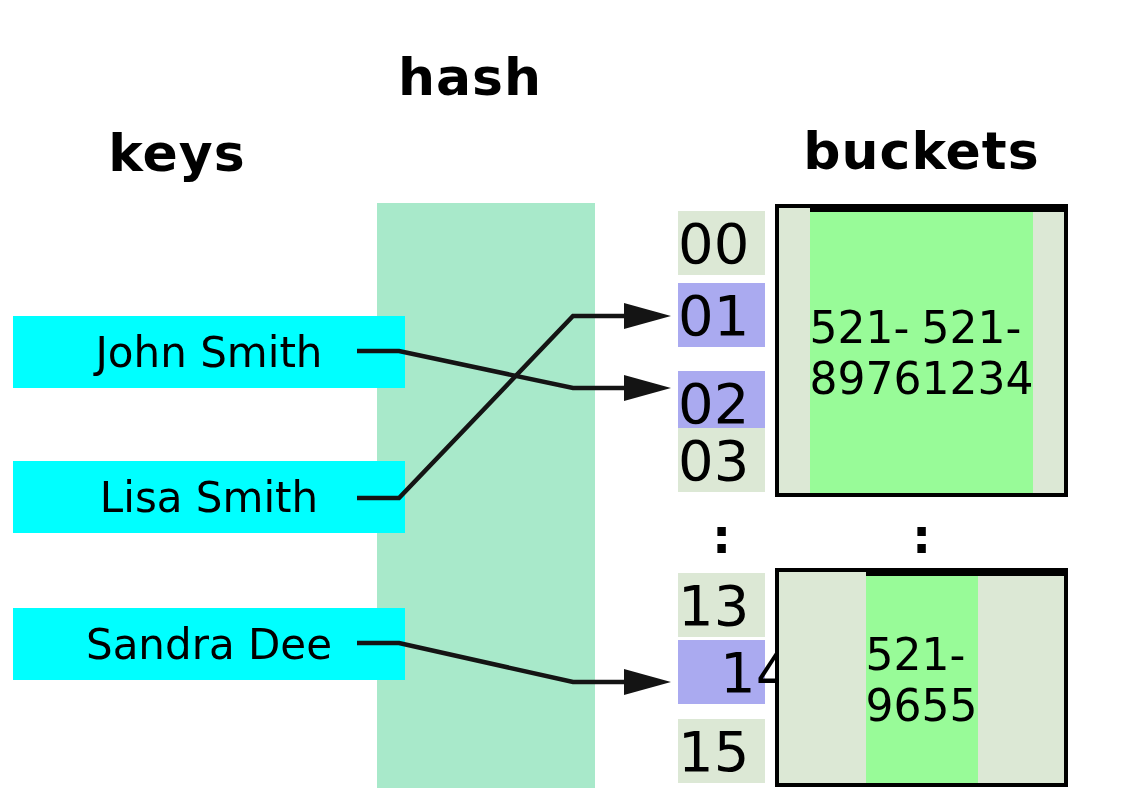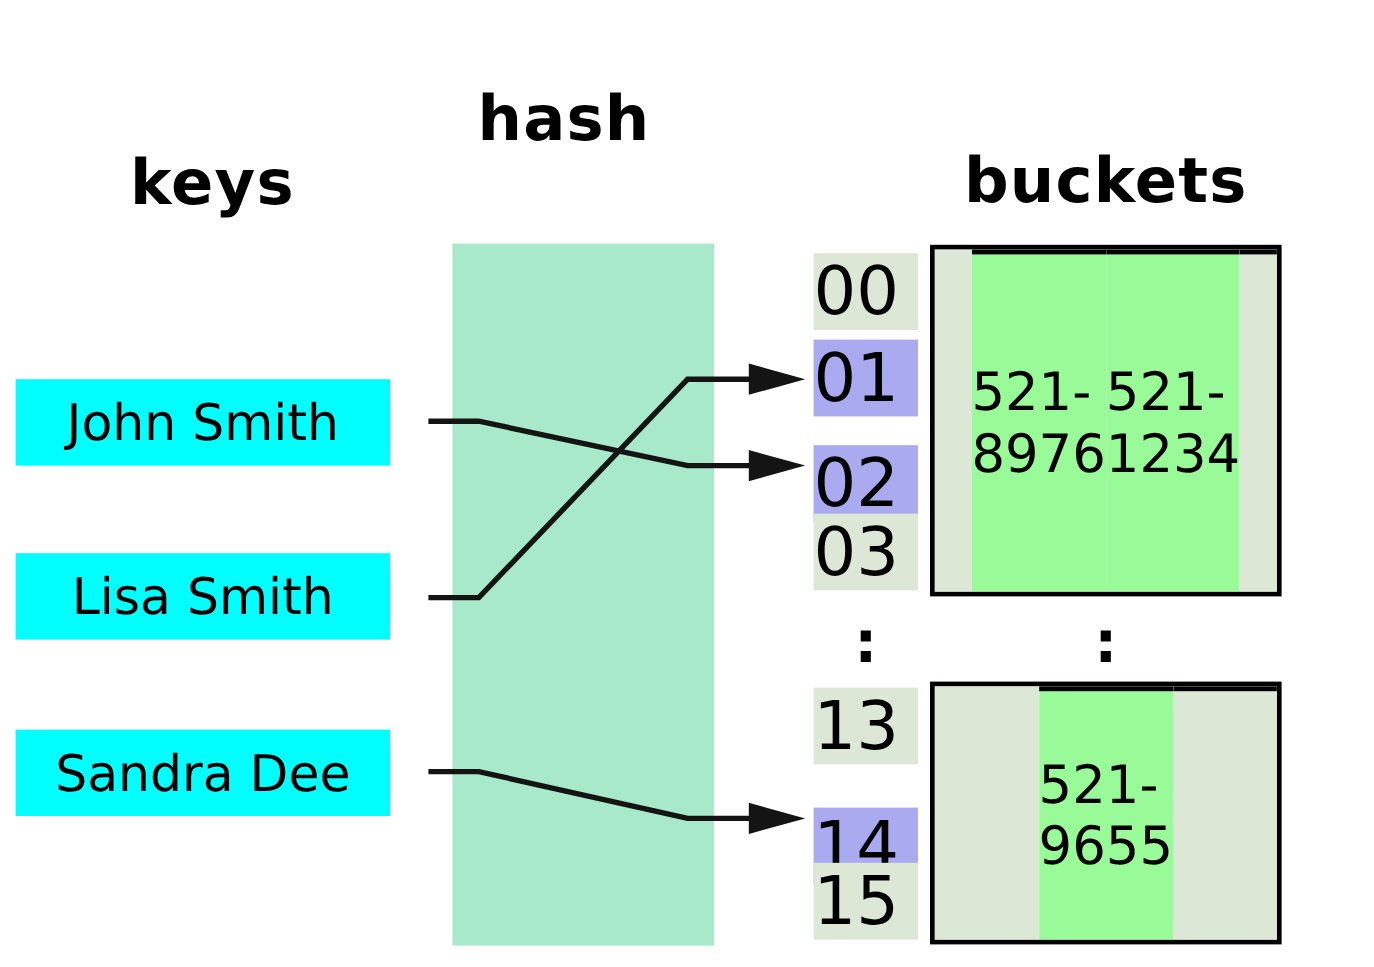--- a/index.html
+++ b/index.html
@@ -24,21 +24,21 @@
   .abs{position:absolute;}
   .hdr{
     font-weight:bold;
     font-size:52px;
     text-align:center;
     line-height:70px;
     letter-spacing:1px;
     color:var(--text);
   }
   .key-box{
-    left:13px;width:312px;height:72px;
+    left:13px;width:392px;height:72px;
     background:var(--key-box);
     display:flex;align-items:center;justify-content:center;
     font-size:42px;
   }
   .hash-rect{
     left:377px;top:203px;width:218px;height:585px;
     background:var(--hash-function);
   }
   .idx{
     left:678px;width:87px;height:64px;
@@ -67,21 +67,21 @@
   }
   svg.arrows{left:0;top:0;pointer-events:none;}
   svg.arrows polyline{fill:none;stroke:var(--line);stroke-width:4.5;}
   svg.arrows polygon{fill:var(--line);stroke:none;}
 </style>
 </head>
 <body>
 
 <div class="abs hdr" style="left:13px;top:118px;width:328px;">keys</div>
 
-<div class="abs hdr" style="left:345px;top:42px;width:250px;margin-top:23px;">
+<div class="abs hdr" style="left:345px;top:42px;width:250px;">
   <div>hash</div>
 </div>
 
 <div class="abs hdr" style="left:775px;top:116px;width:293px;">buckets</div>
 
 <div class="abs hash-rect"></div>
 
 <div class="abs key-box" style="top:316px;">
   <span>John Smith</span>
 </div>
@@ -116,21 +116,21 @@
 <div class="abs idx hl" style="top:355px;margin-top:16px;">
   <span>02</span>
 </div>
 <div class="abs idx" style="top:428px;">
   <span>03</span>
 </div>
 <div class="abs ellipsis" style="left:678px;top:506px;width:87px;">:</div>
 <div class="abs idx" style="top:573px;">
   <span>13</span>
 </div>
-<div class="abs idx hl" style="top:673px;">
+<div class="abs idx hl" style="top:640px;padding-left:42px;">
   <span>14</span>
 </div>
 <div class="abs idx" style="top:719px;">
   <span>15</span>
 </div>
 
 <div class="abs bucket-group" style="top:204px;height:293px;">
   <div class="bucket-cell"></div>
   <div class="bucket-cell filled">521-8976</div>
   <div class="bucket-cell filled">521-1234</div>

